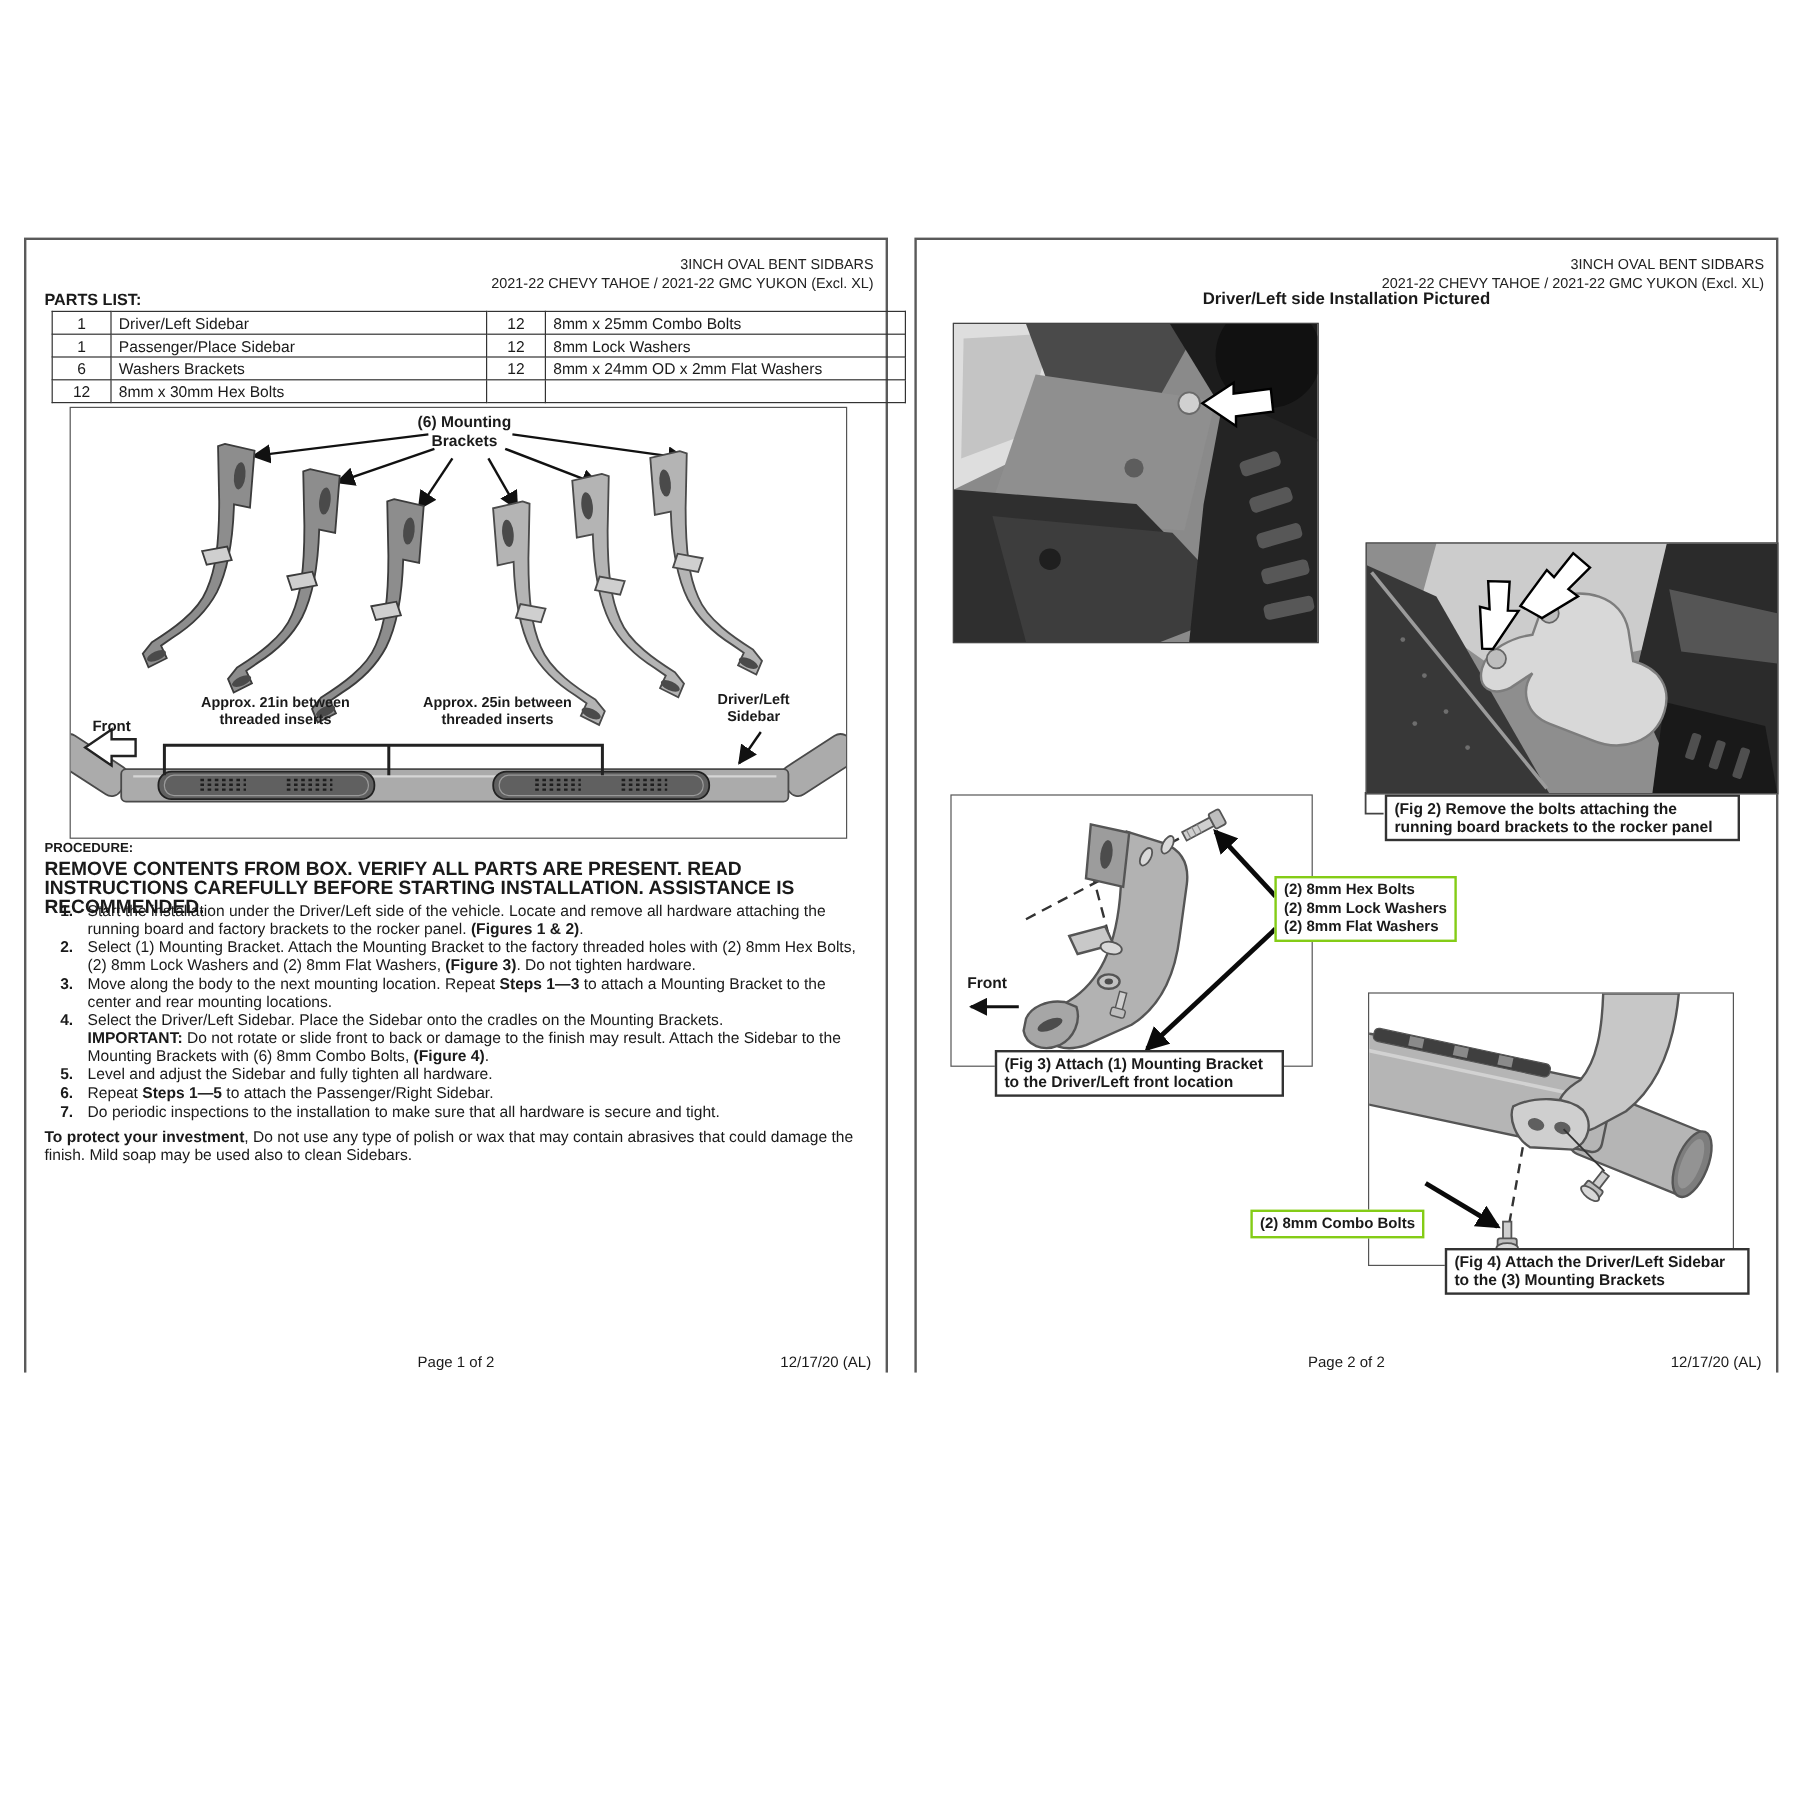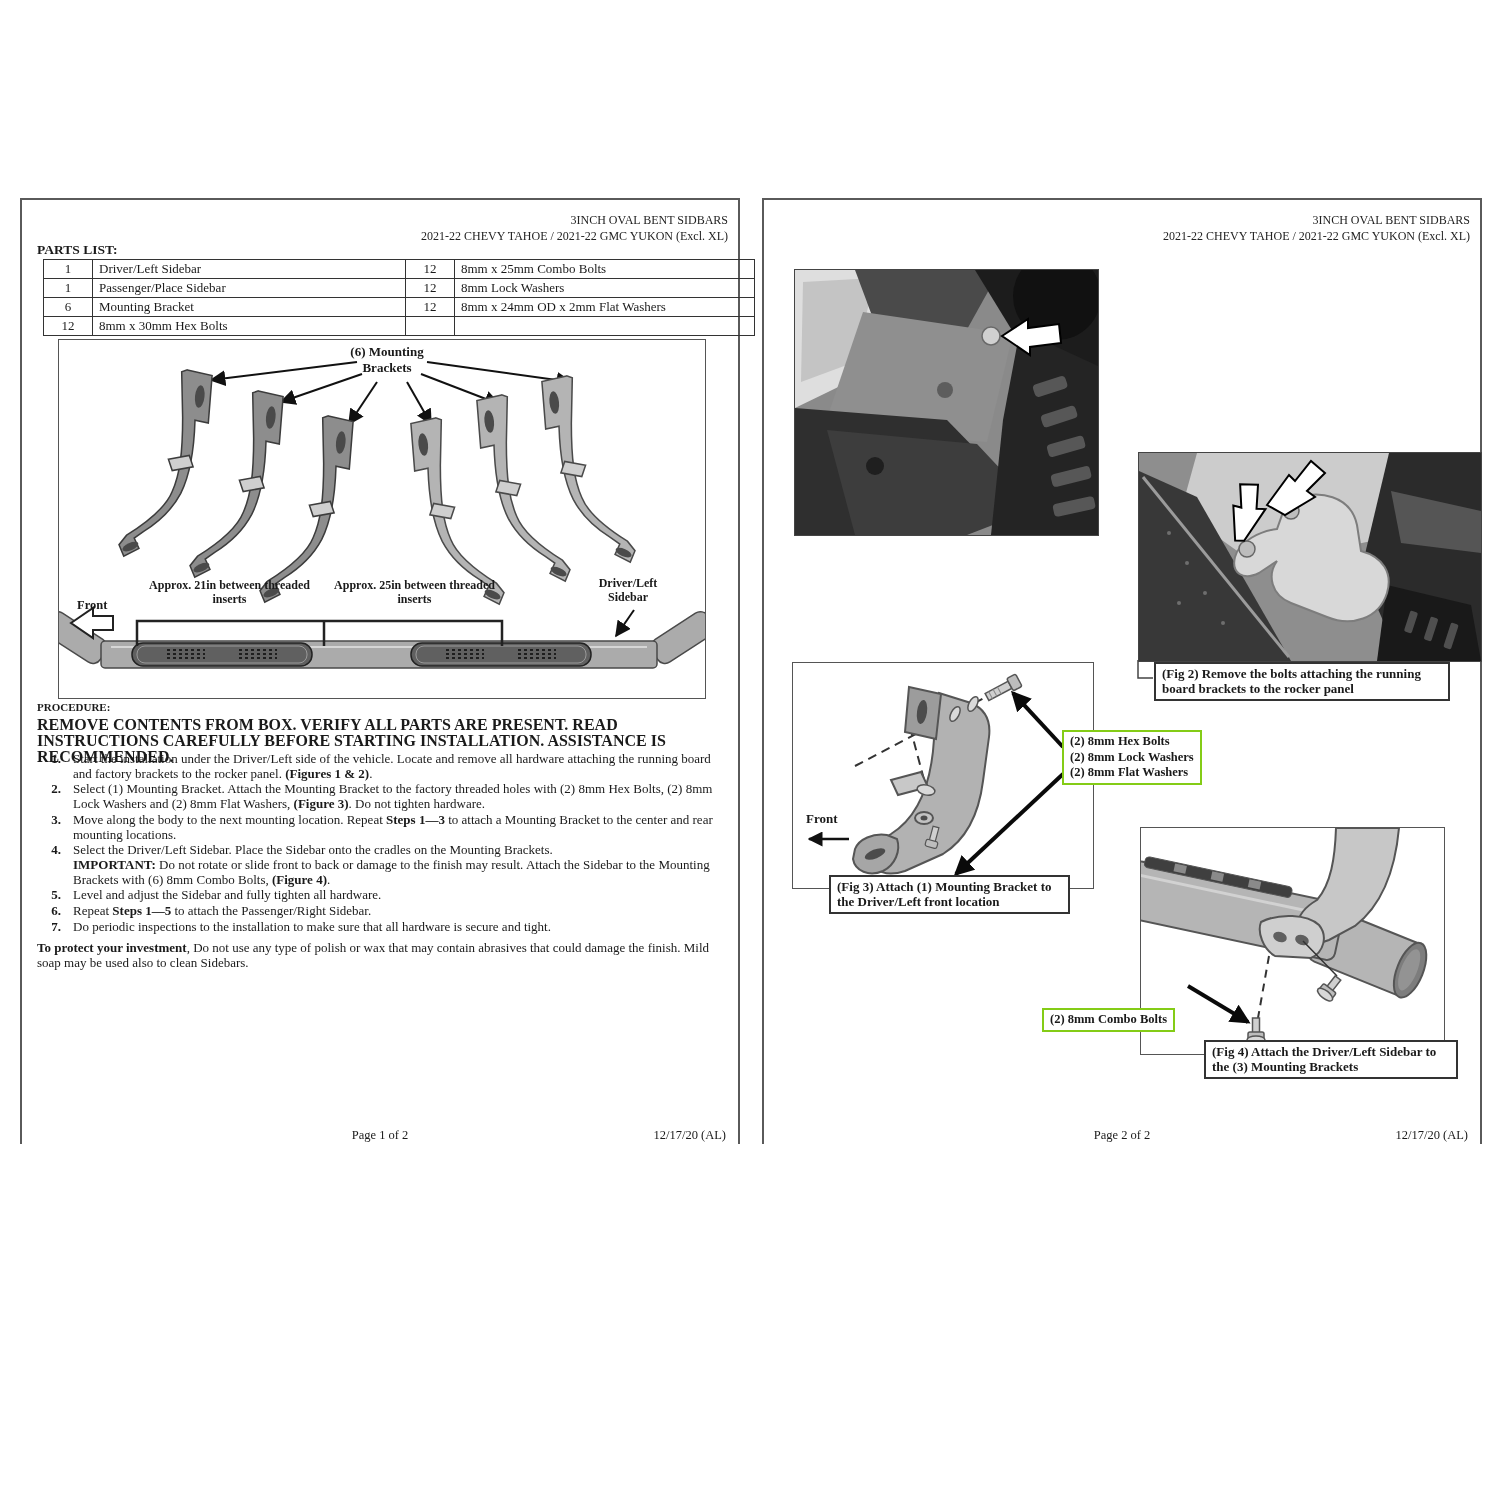--- a/index.html
+++ b/index.html
@@ -1,17 +1,17 @@
 <!DOCTYPE html>
 <html><head>
 <meta charset="utf-8">
 <style>
   html,body{margin:0;padding:0;background:#fff;}
   #canvas{position:relative;width:1500px;height:1144px;background:#ffffff;
-          font-family:Liberation Serif, serif;color:#1a1a1a;overflow:hidden;}
+          font-family:Liberation Sans, sans-serif;color:#1a1a1a;overflow:hidden;}
   .page{position:absolute;top:198px;width:716px;height:952px;border:2px solid #5a5a5a;background:#fff;}
   #page1{left:20px;} #page2{left:762px;}
   .hdr{position:absolute;top:12px;right:10px;text-align:right;font-size:12px;line-height:16px;color:#222;}
   .parts-title{position:absolute;left:15px;top:42px;font-weight:bold;font-size:13.5px;}
   table.parts{position:absolute;left:21px;top:59px;border-collapse:collapse;table-layout:fixed;width:679px;font-size:13px;}
   table.parts td{border:1.5px solid #333;height:18px;padding:0 6px;overflow:hidden;white-space:nowrap;}
   td.qty{width:36px;text-align:center;padding:0 2px;}
   td.d1{width:300px;} td.d2{width:287px;margin-left:24px;}
   .diagbox{position:absolute;left:36px;top:139px;width:646px;height:358px;border:1.5px solid #555;}
   .lbl{position:absolute;font-weight:bold;font-size:12.5px;line-height:1.2;text-align:center;z-index:4;}
@@ -56,21 +56,21 @@
         <td class="d2">8mm x 25mm Combo Bolts</td>
       </tr>
       <tr>
         <td class="qty">1</td>
         <td class="d1">Passenger/Place Sidebar</td>
         <td class="qty">12</td>
         <td class="d2">8mm Lock Washers</td>
       </tr>
       <tr>
         <td class="qty">6</td>
-        <td class="d1">Mounting Bracket</td>
+        <td class="d1">Washers Brackets</td>
         <td class="qty">12</td>
         <td class="d2">8mm x 24mm OD x 2mm Flat Washers</td>
       </tr>
       <tr>
         <td class="qty">12</td>
         <td class="d1">8mm x 30mm Hex Bolts</td>
         <td class="qty"></td>
         <td class="d2"></td>
       </tr>
     </tbody>
@@ -202,20 +202,21 @@
 
     <div class="foot-c">Page 1 of 2</div>
     <div class="foot-r">12/17/20 (AL)</div>
   </div>
 
   <div class="page" id="page2">
     <div class="hdr">
       <div>3INCH OVAL BENT SIDBARS</div>
       <div>2021-22 CHEVY TAHOE / 2021-22 GMC YUKON (Excl. XL)</div>
     </div>
+    <div class="p2title">Driver/Left side Installation Pictured</div>
 
     <div class="photo" style="left:30px;top:69px;width:303px;height:265px;">
       <svg width="303" height="265" viewBox="0 0 303 265">
         <rect width="303" height="265" fill="#8a8a8a"></rect>
         <polygon points="0,0 95,0 68,105 0,138" fill="#dedede"></polygon>
         <polygon points="8,12 80,8 60,92 6,112" fill="#c4c4c4"></polygon>
         <polygon points="60,0 205,0 165,72 92,86" fill="#4a4a4a"></polygon>
         <polygon points="180,0 303,0 303,98 218,62" fill="#1c1c1c"></polygon>
         <circle cx="262" cy="26" r="44" fill="#111111"></circle>
         <polygon points="68,42 218,64 192,172 28,160" fill="#8f8f8f"></polygon>

